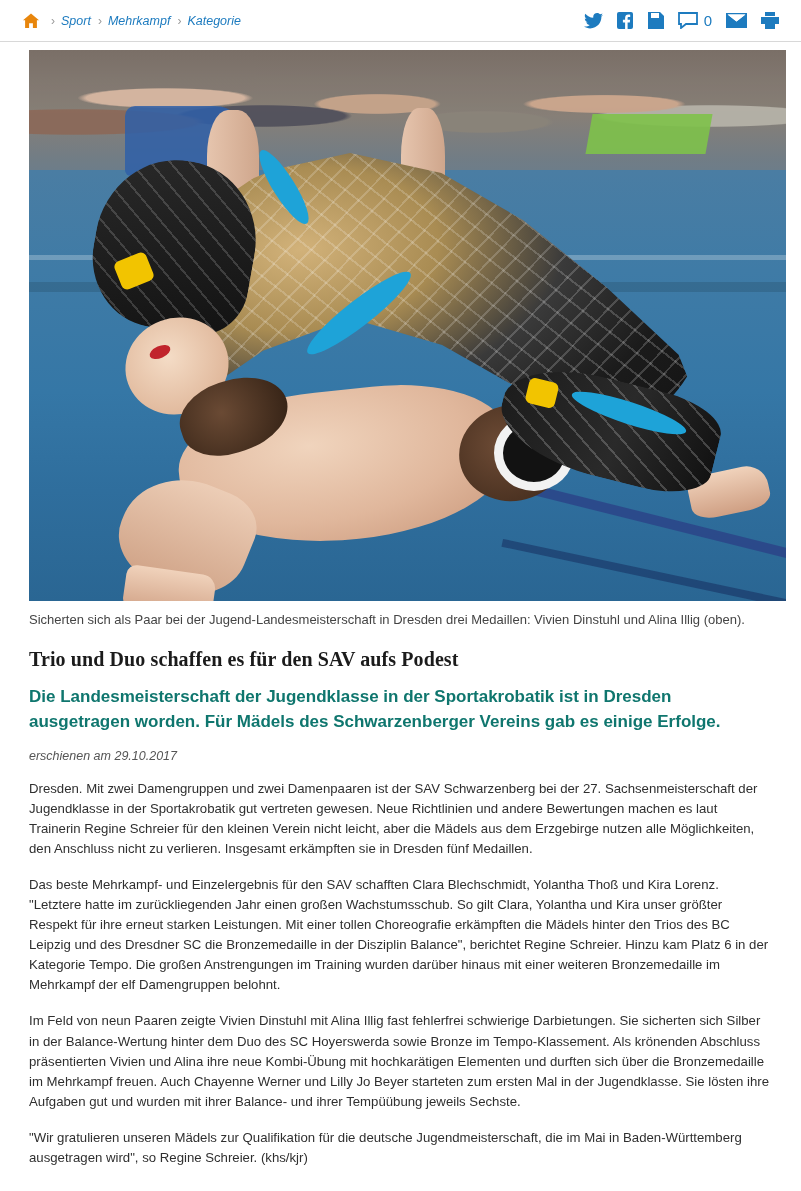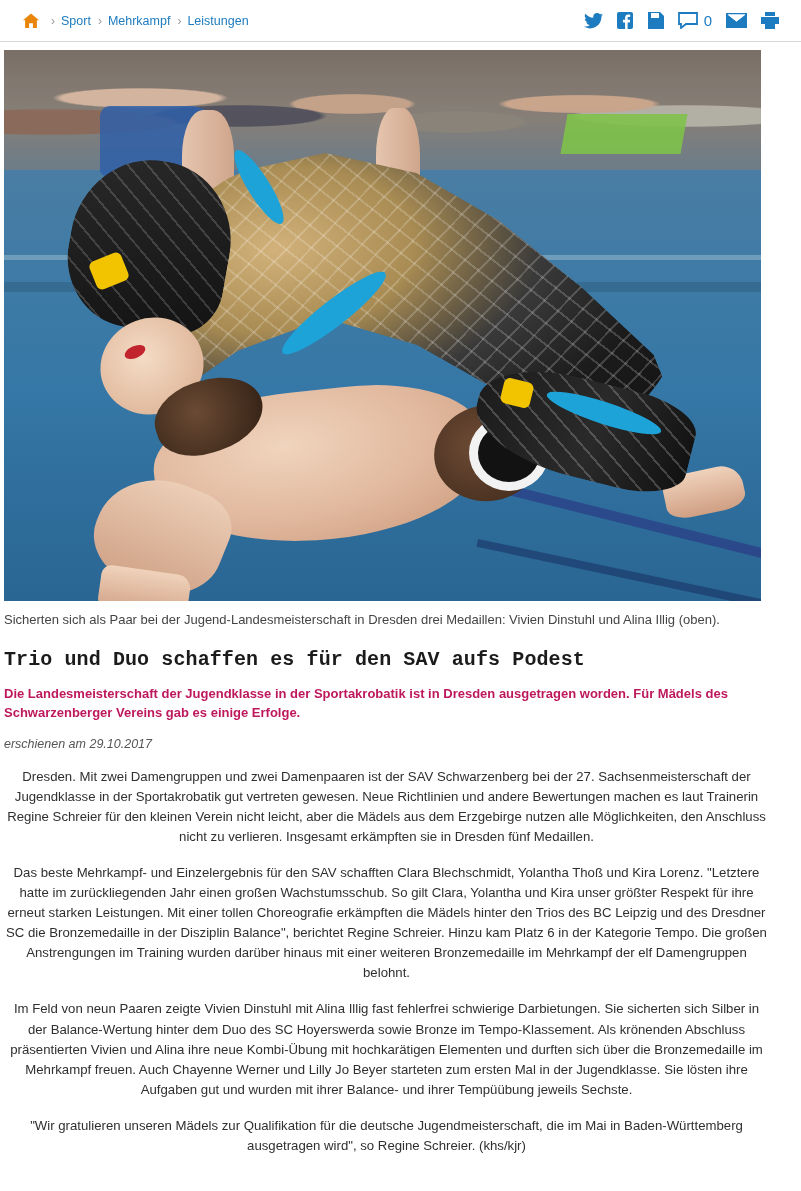--- a/index.html
+++ b/index.html
@@ -10,21 +10,21 @@
   body {
     width: 801px;
     min-height: 1191px;
     font-family: "Liberation Sans", sans-serif;
     color: #333333;
     position: relative;
   }
   .page {
     width: 801px;
     box-sizing: border-box;
-    padding: 0 4px;
+    padding: 0 29px;
     position: relative;
   }
 
   
   .topbar {
     height: 42px;
     display: flex;
     align-items: center;
     border-bottom: 1px solid #d8d8d8;
     padding: 0 22px;
@@ -46,20 +46,21 @@
   }
   .home-icon svg { display:block; }
   .crumb-sep {
     color: #9a9a9a;
     margin: 0 6px 0 7px;
     font-size: 12px;
   }
   .crumb-link {
     color: #1d7bbf;
     text-decoration: none;
+    font-style: italic;
   }
   .topicons {
     display: flex;
     align-items: center;
     gap: 14px;
   }
   .ticon {
     color: #1d7bbf;
     display: inline-flex;
     align-items: center;
@@ -273,66 +274,66 @@
     margin: 10px 0 0 0;
     max-width: 740px;
   }
   .credit {
     font-size: 13px;
     color: #444;
     font-style: italic;
     margin: 11px 0 0 0;
   }
   h1.headline {
-    font-family: Liberation Mono, monospace;
+    font-family: Liberation Serif, serif;
     font-size: 20px;
     font-weight: bold;
     color: #1b1b1b;
     margin: 18px 0 0 0;
     letter-spacing: .1px;
   }
   h2.subhead {
-    font-size: 13px;
+    font-size: 17px;
     font-weight: bold;
-    color: #be185d;
+    color: #0f766e;
     line-height: 1.5;
     margin: 13px 0 0 0;
     max-width: 760px;
   }
   .pubdate {
     font-size: 12.5px;
     font-style: italic;
     color: #555;
     margin: 14px 0 0 0;
   }
   .body p {
     font-size: 13.2px;
     line-height: 1.52;
     color: #2f2f2f;
     margin: 16px 0 0 0;
     max-width: 765px;
-    text-align: center;
+    text-align: left;
   }
 </style>
 </head>
 <body>
 
 <div class="topbar">
   <div class="breadcrumb">
     <span class="home-icon">
       <svg width="18" height="18" viewBox="0 0 18 18">
           <path fill="currentColor" d="M9 1.5 1 8.2h2.1V16h4V11.3h3.8V16h4V8.2H17z"></path>
         </svg>
     </span>
     <span class="crumb-sep">›</span>
     <a class="crumb-link" href="#">Sport</a>
     <span class="crumb-sep">›</span>
     <a class="crumb-link" href="#">Mehrkampf</a>
     <span class="crumb-sep">›</span>
-    <a class="crumb-link" href="#">Leistungen</a>
+    <a class="crumb-link" href="#">Kategorie</a>
   </div>
 
   <div class="topicons">
     <span class="ticon">
       <svg width="19" height="16" viewBox="0 0 19 16">
           <path fill="currentColor" d="M19 1.9c-.7.3-1.5.5-2.2.6.8-.5 1.4-1.2 1.7-2.1-.8.4-1.6.8-2.5.9C15.2.5 14.2 0 13.1 0c-2.1 0-3.9 1.7-3.9 3.9 0 .3 0 .6.1.9C6.1 4.6 3.2 3.1 1.3.7c-.3.6-.5 1.2-.5 2 0 1.3.7 2.5 1.7 3.2-.6 0-1.2-.2-1.7-.5 0 1.9 1.3 3.5 3.1 3.8-.3.1-.7.1-1 .1-.2 0-.5 0-.7-.1.5 1.6 2 2.7 3.6 2.7-1.3 1-3 1.7-4.8 1.7H0c1.8 1.1 3.9 1.8 6.1 1.8 7.3 0 11.3-6 11.3-11.3v-.5c.7-.5 1.3-1.2 1.6-1.7z"></path>
         </svg>
     </span>
     <span class="ticon">
       <svg width="16" height="17" viewBox="0 0 16 17">

